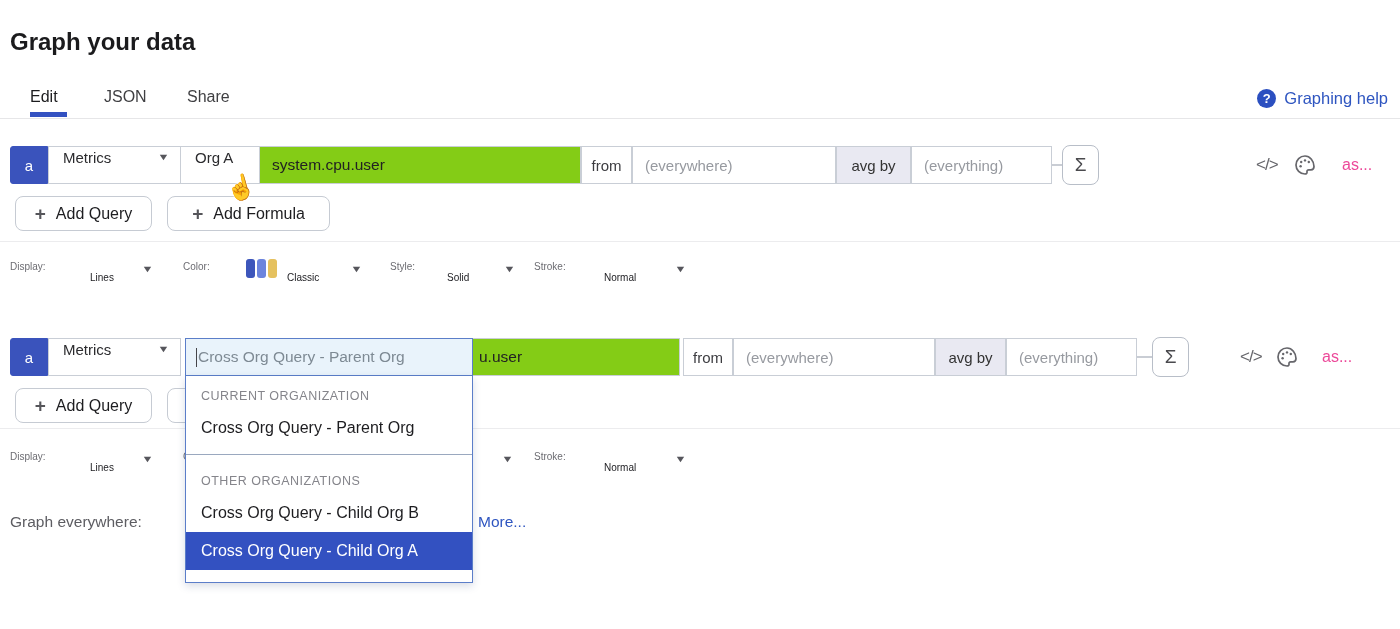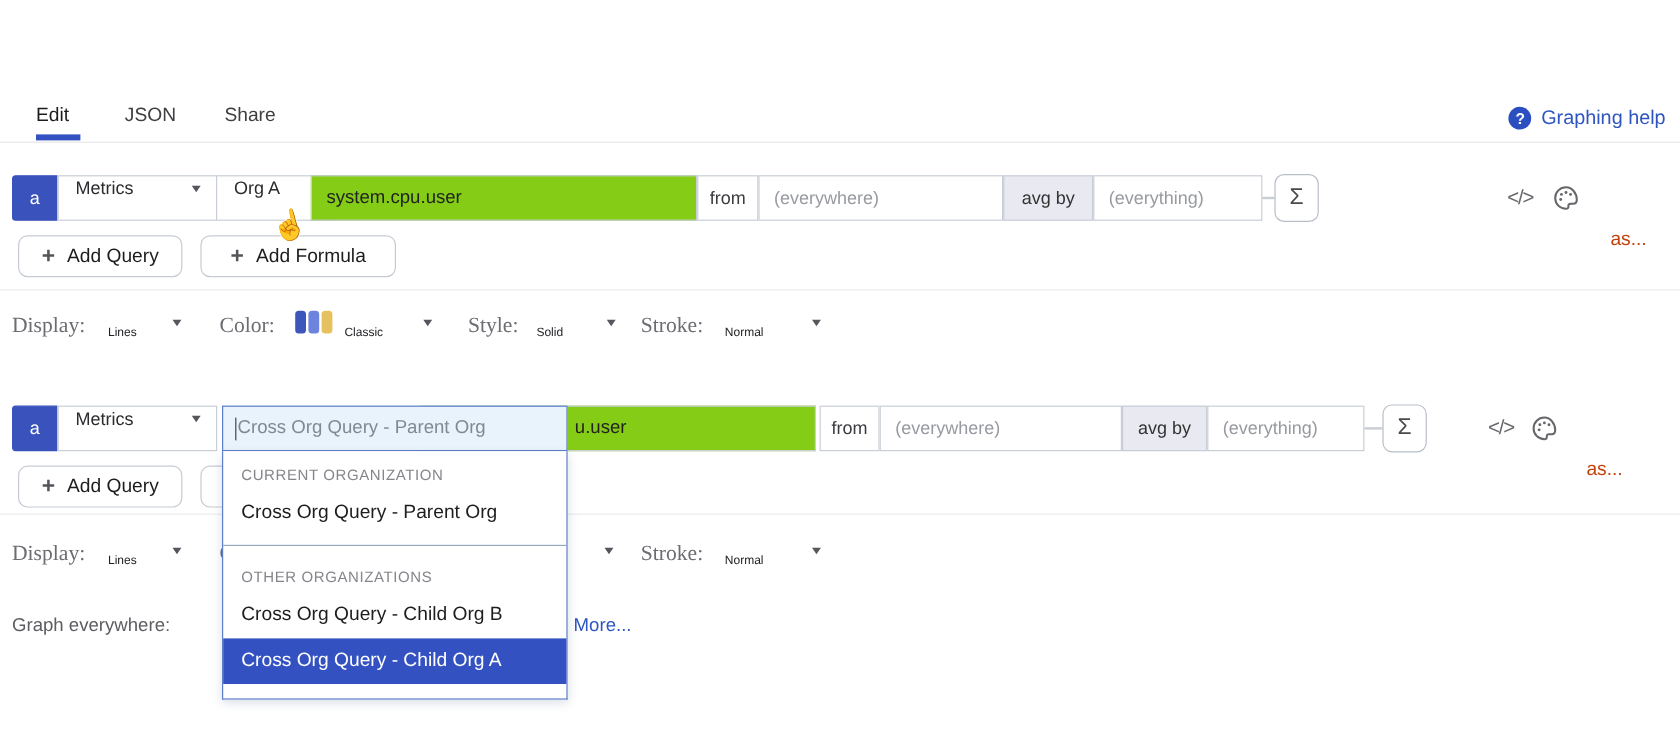--- a/index.html
+++ b/index.html
@@ -26,31 +26,31 @@
   .dd { justify-content:space-between; padding:0 12px 16px 14px; cursor:pointer; }
   .caret { font-size:9px; color:#56565c; transform:scaleX(1.4); }
   .metric { background:#84cc16; padding-left:12px; font-size:15.5px; color:#222; }
   .plain-label { justify-content:center; color:#3c3c40; }
   .agg-label { justify-content:center; background:#e9e9f2; color:#333; }
   .field { padding-left:12px; color:#979aa0; }
   .connector { height:2px; background:#c9cdd4; }
   .sigma { width:37px; height:40px; border:1px solid #b8bec8; border-radius:8px; background:#fff;
            display:flex; align-items:center; justify-content:center; font-size:19px; color:#4a4a4e; cursor:pointer; }
   .code-ic { font-size:17px; color:#66666b; letter-spacing:-1px; cursor:pointer; }
-  .as-lbl { font-size:16px; color:#c2410c; cursor:pointer;margin-top:35px; }
+  .as-lbl { font-size:16px; color:#ec4899; cursor:pointer; }
 
   
   .btn { height:35px; border:1px solid #c6cbd3; border-radius:8px; background:#fff; display:flex;
          align-items:center; justify-content:center; gap:10px; font-size:16px; color:#1d1d20; cursor:pointer; }
   .btn .plus { font-size:19px; color:#55555a; font-weight:700; }
 
   .hdiv { left:0; width:1400px; height:1px; background:#ececee; }
 
   
-  .opt-label { font-size:18px; color:#6c6c72;font-family:Liberation Serif, serif; }
+  .opt-label { font-size:10px; color:#6c6c72; }
   .opt-value { font-size:10px; color:#222226; cursor:pointer;margin-top:12px; }
   .swatch { width:33px; height:21px; border-radius:5px; background:#fff; display:flex; gap:2px;
             padding:1px; overflow:hidden; cursor:pointer; }
   .swatch i { flex:1; border-radius:3px; }
 
   .ga-label { font-size:15.5px; color:#5d5d62; }
   .more-link { font-size:15.5px; color:#2e55c0; cursor:pointer; }
 
   
   .org-combobox { left:185px; top:338px; width:288px; height:38px; background:#e9f3fb;
@@ -67,20 +67,21 @@
 
   .hand-cursor { left:226px; top:174px; z-index:40; font-size:24px; color:#3a3a3a;
                  transform:rotate(-14deg); text-shadow:0 0 2px #fff, 0 0 2px #fff; }
   svg.palette { cursor:pointer; }
 </style>
 </head>
 <body>
 
 <div id="stage">
 
+  <div class="abs page-title">Graph your data</div>
   <div class="abs tab active" style="left:30px">Edit</div>
   <div class="abs tab" style="left:104px">JSON</div>
   <div class="abs tab" style="left:187px">Share</div>
   <div class="abs tab-underline"></div>
   <div class="abs tabs-border"></div>
   <div class="abs help-link">
     <span class="help-circle">?</span>
     <span class="help-text">Graphing help</span>
   </div>
 

